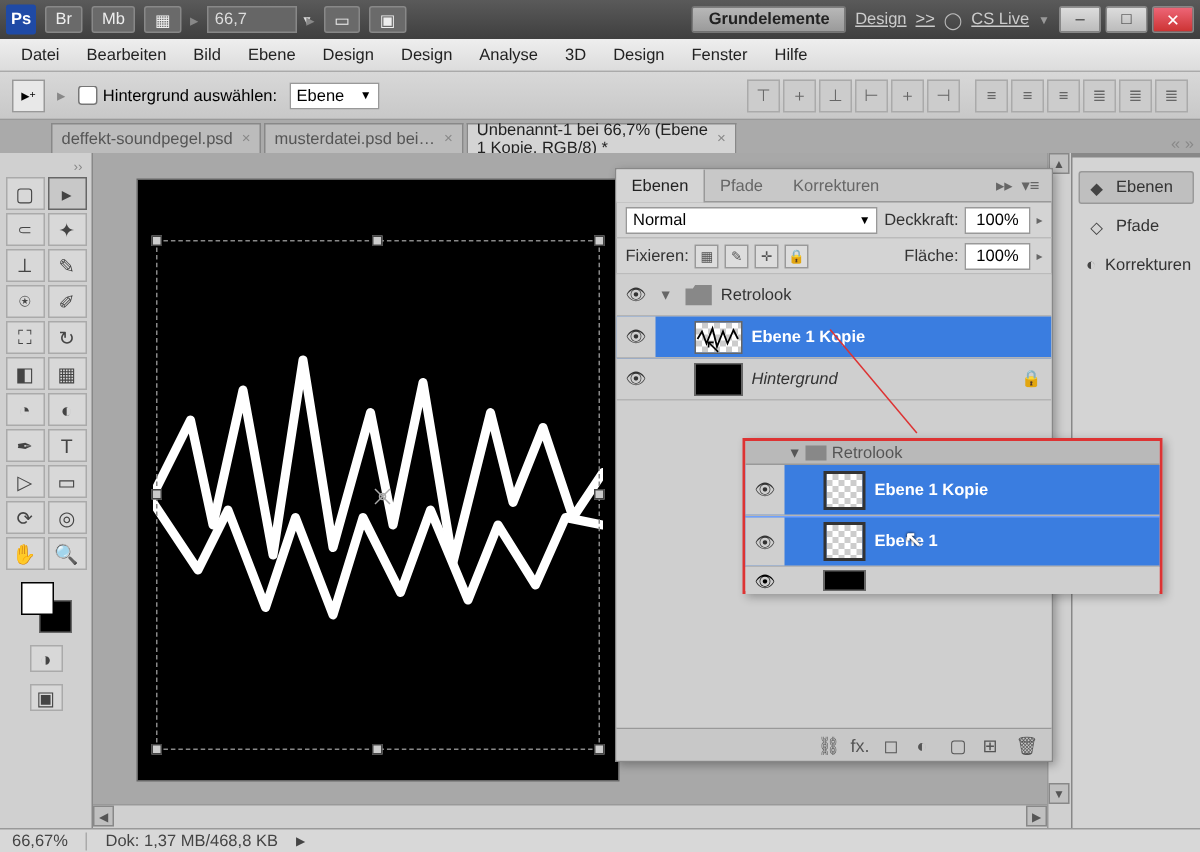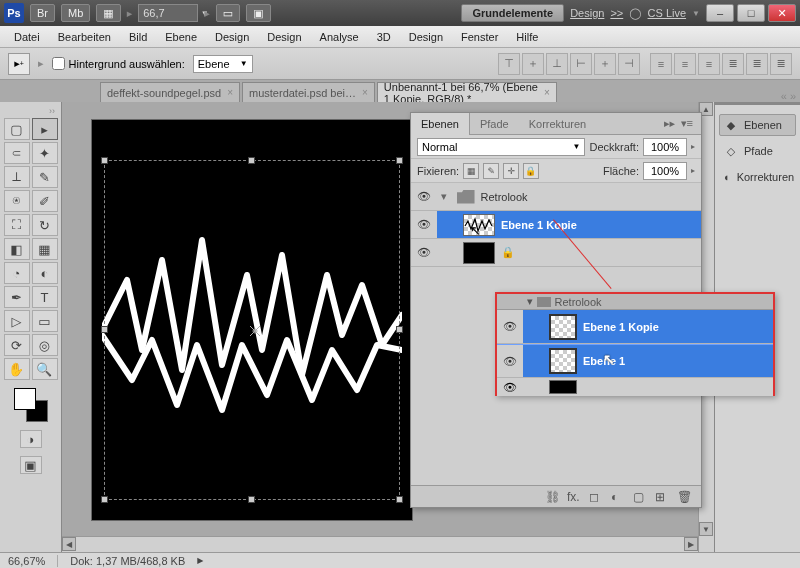--- a/index.html
+++ b/index.html
@@ -24,21 +24,21 @@
   
   .optbar { height: 32px; background: linear-gradient(#d8d8d8,#c8c8c8); border-bottom: 1px solid #999; display: flex; align-items: center; padding: 0 8px; gap: 8px; }
   .move-ico { width: 22px; height: 22px; border: 1px solid #999; background: #e8e8e8; display:flex;align-items:center;justify-content:center; }
   .chk { display: flex; align-items: center; gap: 4px; }
   .chk input { width: 13px; height: 13px; }
   .combo { background: #fff; border: 1px solid #999; height: 18px; width: 60px; display:flex;align-items:center;padding:0 4px;justify-content:space-between; }
   .opt-icons { display: flex; gap: 2px; margin-left: auto; }
   .opt-icon { width: 22px; height: 22px; border: 1px solid #aaa; background: #ccc; display:flex;align-items:center;justify-content:center; color:#666; }
   
   
-  .doctabs { height: 22px; background: #aaa; display: flex; align-items: flex-end; padding-left: 100px; }
+  .doctabs { height: 22px; background: #aaa; display: flex; align-items: flex-end; padding-left: 34px; }
   .doctab { height: 20px; background: #bcbcbc; border: 1px solid #888; border-bottom: none; padding: 0 6px; display: flex; align-items: center; gap: 6px; margin-right: 2px; color:#555; max-width:180px;}
   .doctab.active { background: #d4d4d4; color: #222; }
   .doctab .x { color: #888; font-size: 10px; }
   .doctabs .arrows { margin-left: auto; margin-right: 4px; color: #888; }
   
   
   .main { position: absolute; top: 102px; left: 0; right: 0; bottom: 16px; display: flex; background: #a8a8a8; }
   .main::before { content:""; position:absolute; top:0; left:63px; right:0; height:3px; background:#888; }
   
   
@@ -337,20 +337,21 @@
             <path d="M1 11 L4 6 L7 14 L11 4 L14 16 L18 6 L21 14 L25 5 L28 11" fill="none" stroke="#000" stroke-width="1.2"></path>
           </svg>
         <span style="position:absolute;left:6px;top:8px;font-size:13px;color:#000">↖</span>
       </div>
       <span class="name" style="font-weight:bold">Ebene 1 Kopie</span>
     </div>
     <div class="layer-row">
       <div class="eye">👁</div>
       <div class="indent"></div>
       <div class="thumb dark"></div>
+      <span class="name" style="font-style:italic">Hintergrund</span>
       <span class="lock-r">🔒</span>
     </div>
   </div>
   <div class="panel-footer">
     <span class="pf-ico">⛓</span>
     <span class="pf-ico">fx.</span>
     <span class="pf-ico">◻</span>
     <span class="pf-ico">◐</span>
     <span class="pf-ico">▢</span>
     <span class="pf-ico">⊞</span>

